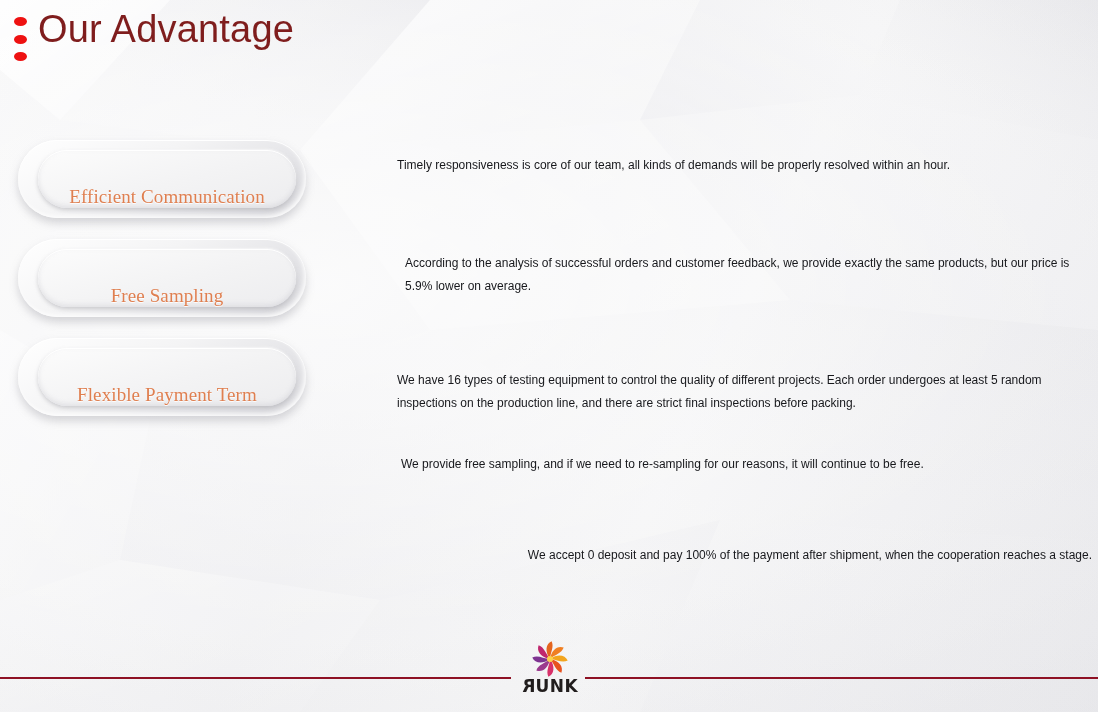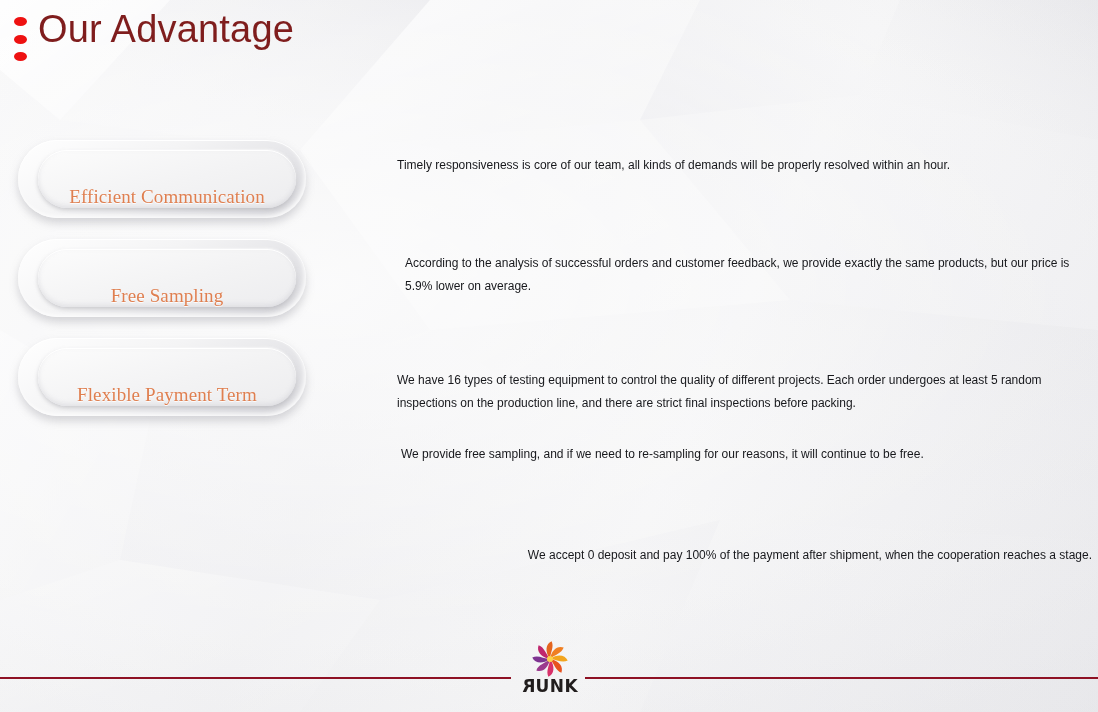--- a/index.html
+++ b/index.html
@@ -131,21 +131,21 @@
     position: absolute;
     left: 0;
     font-size: 12px;
     line-height: 23px;
     color: #17181c;
     width: 690px;
   }
   .desc.d0 { top: 14px; }
   .desc.d1 { top: 112px; left: 8px; }
   .desc.d2 { top: 204px; left: 0px; margin-top: 25px; }
-  .desc.d3 { top: 303px; left: 4px; }
+  .desc.d3 { top: 313px; left: 4px; }
   .desc.d4 { top: 404px; left: 5px; text-align: right; }
 
   
   .footer {
     position: absolute;
     left: 0;
     bottom: 0;
     width: 1098px;
     height: 74px;
   }

